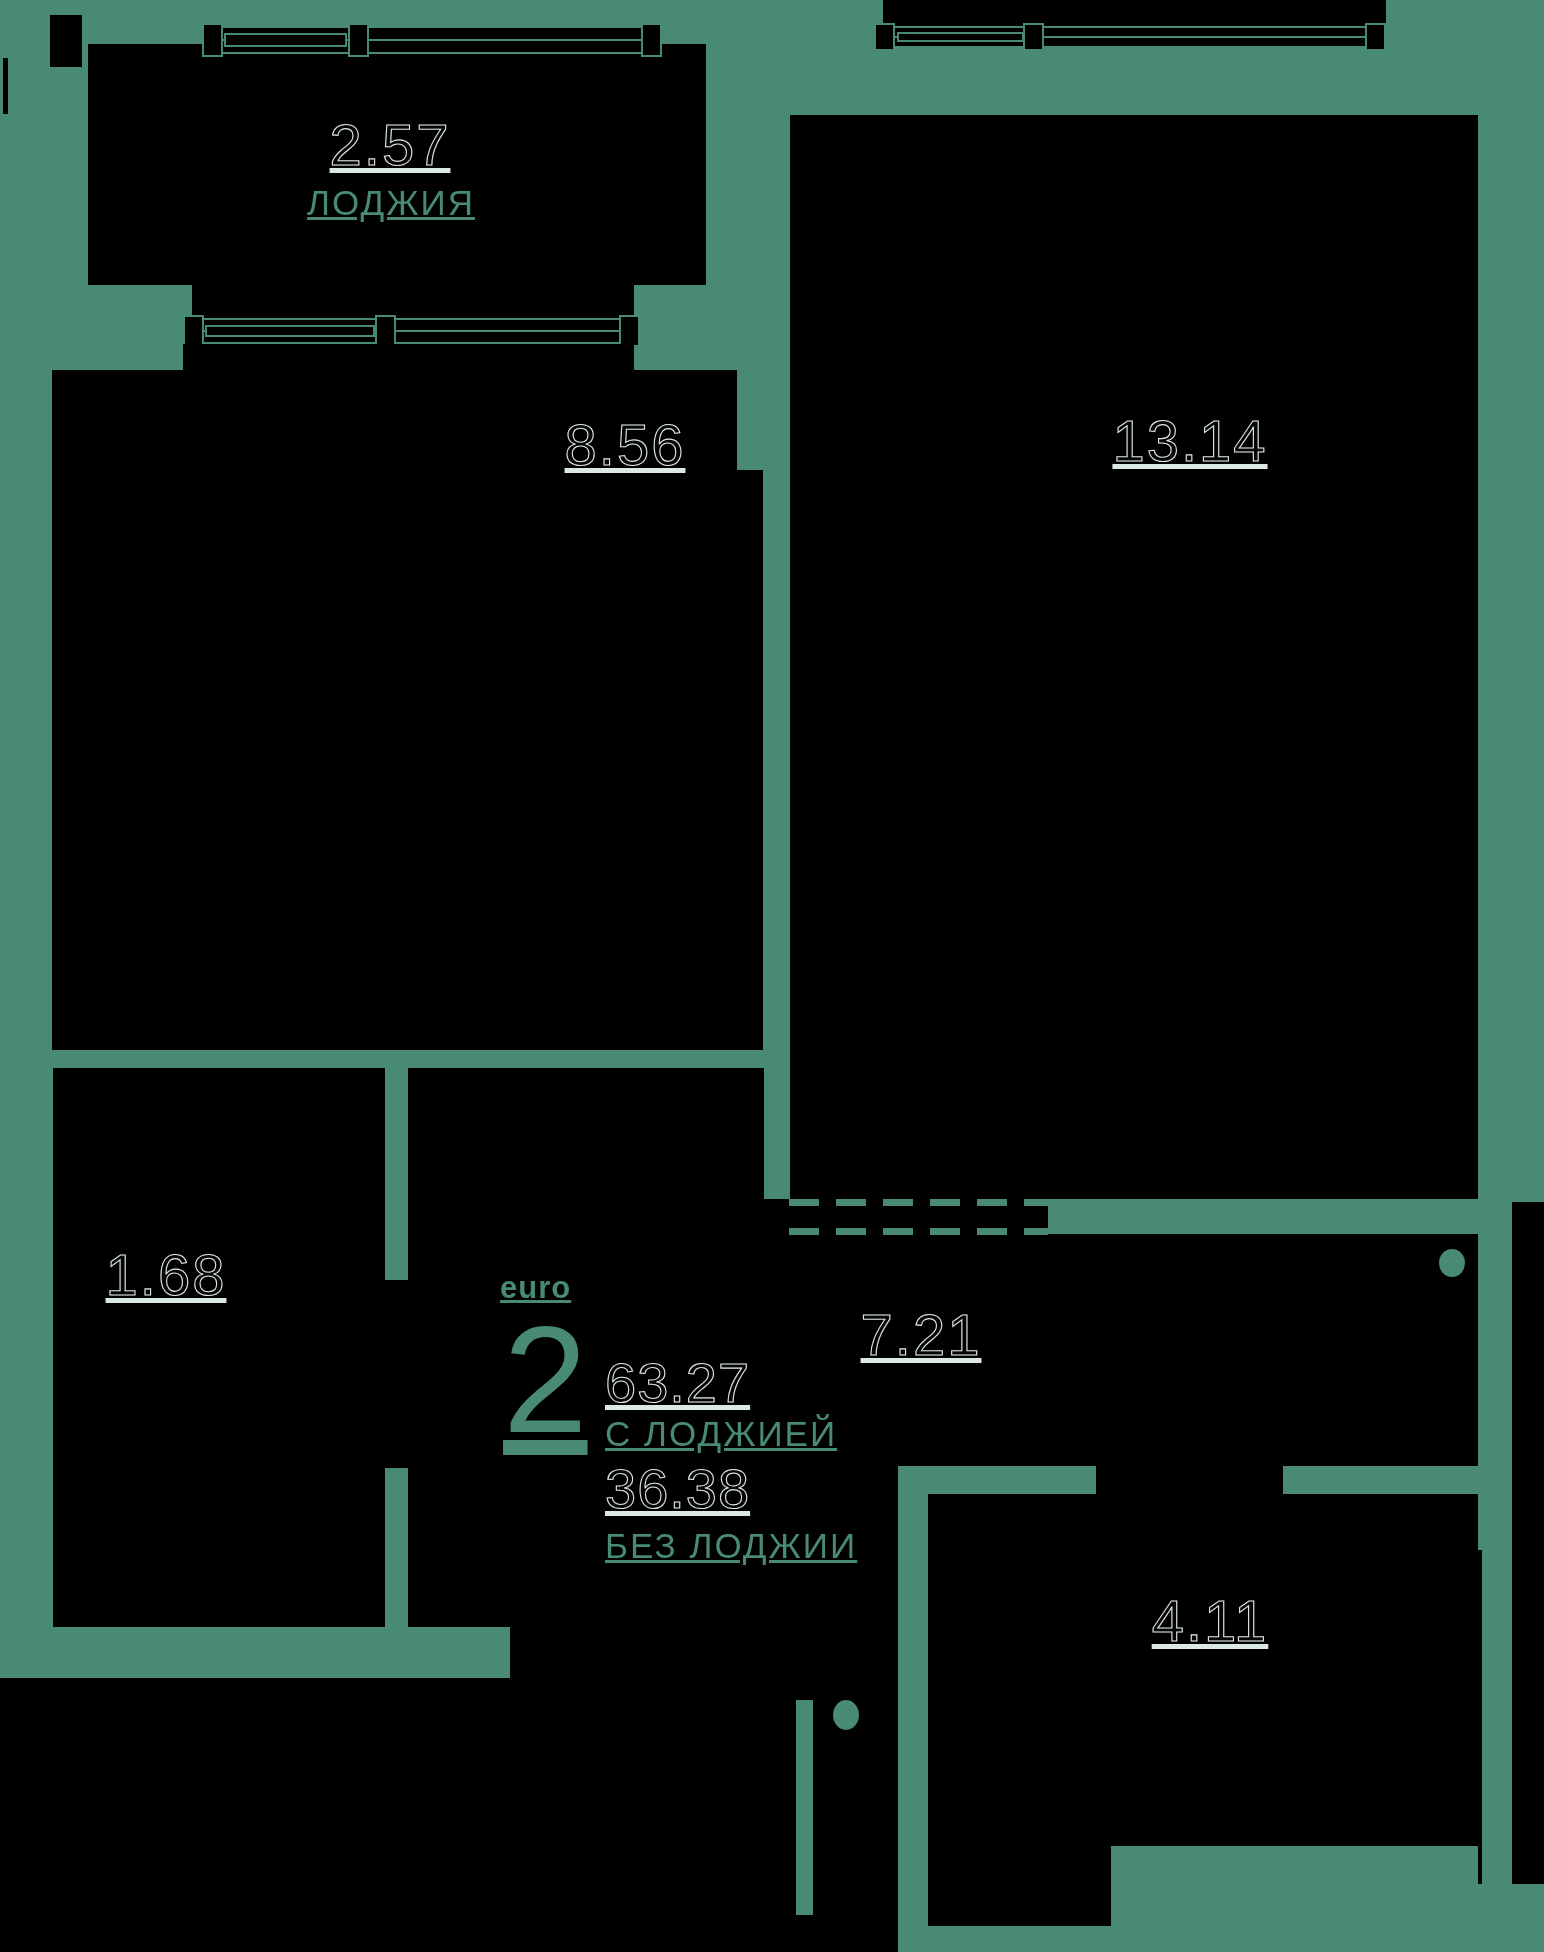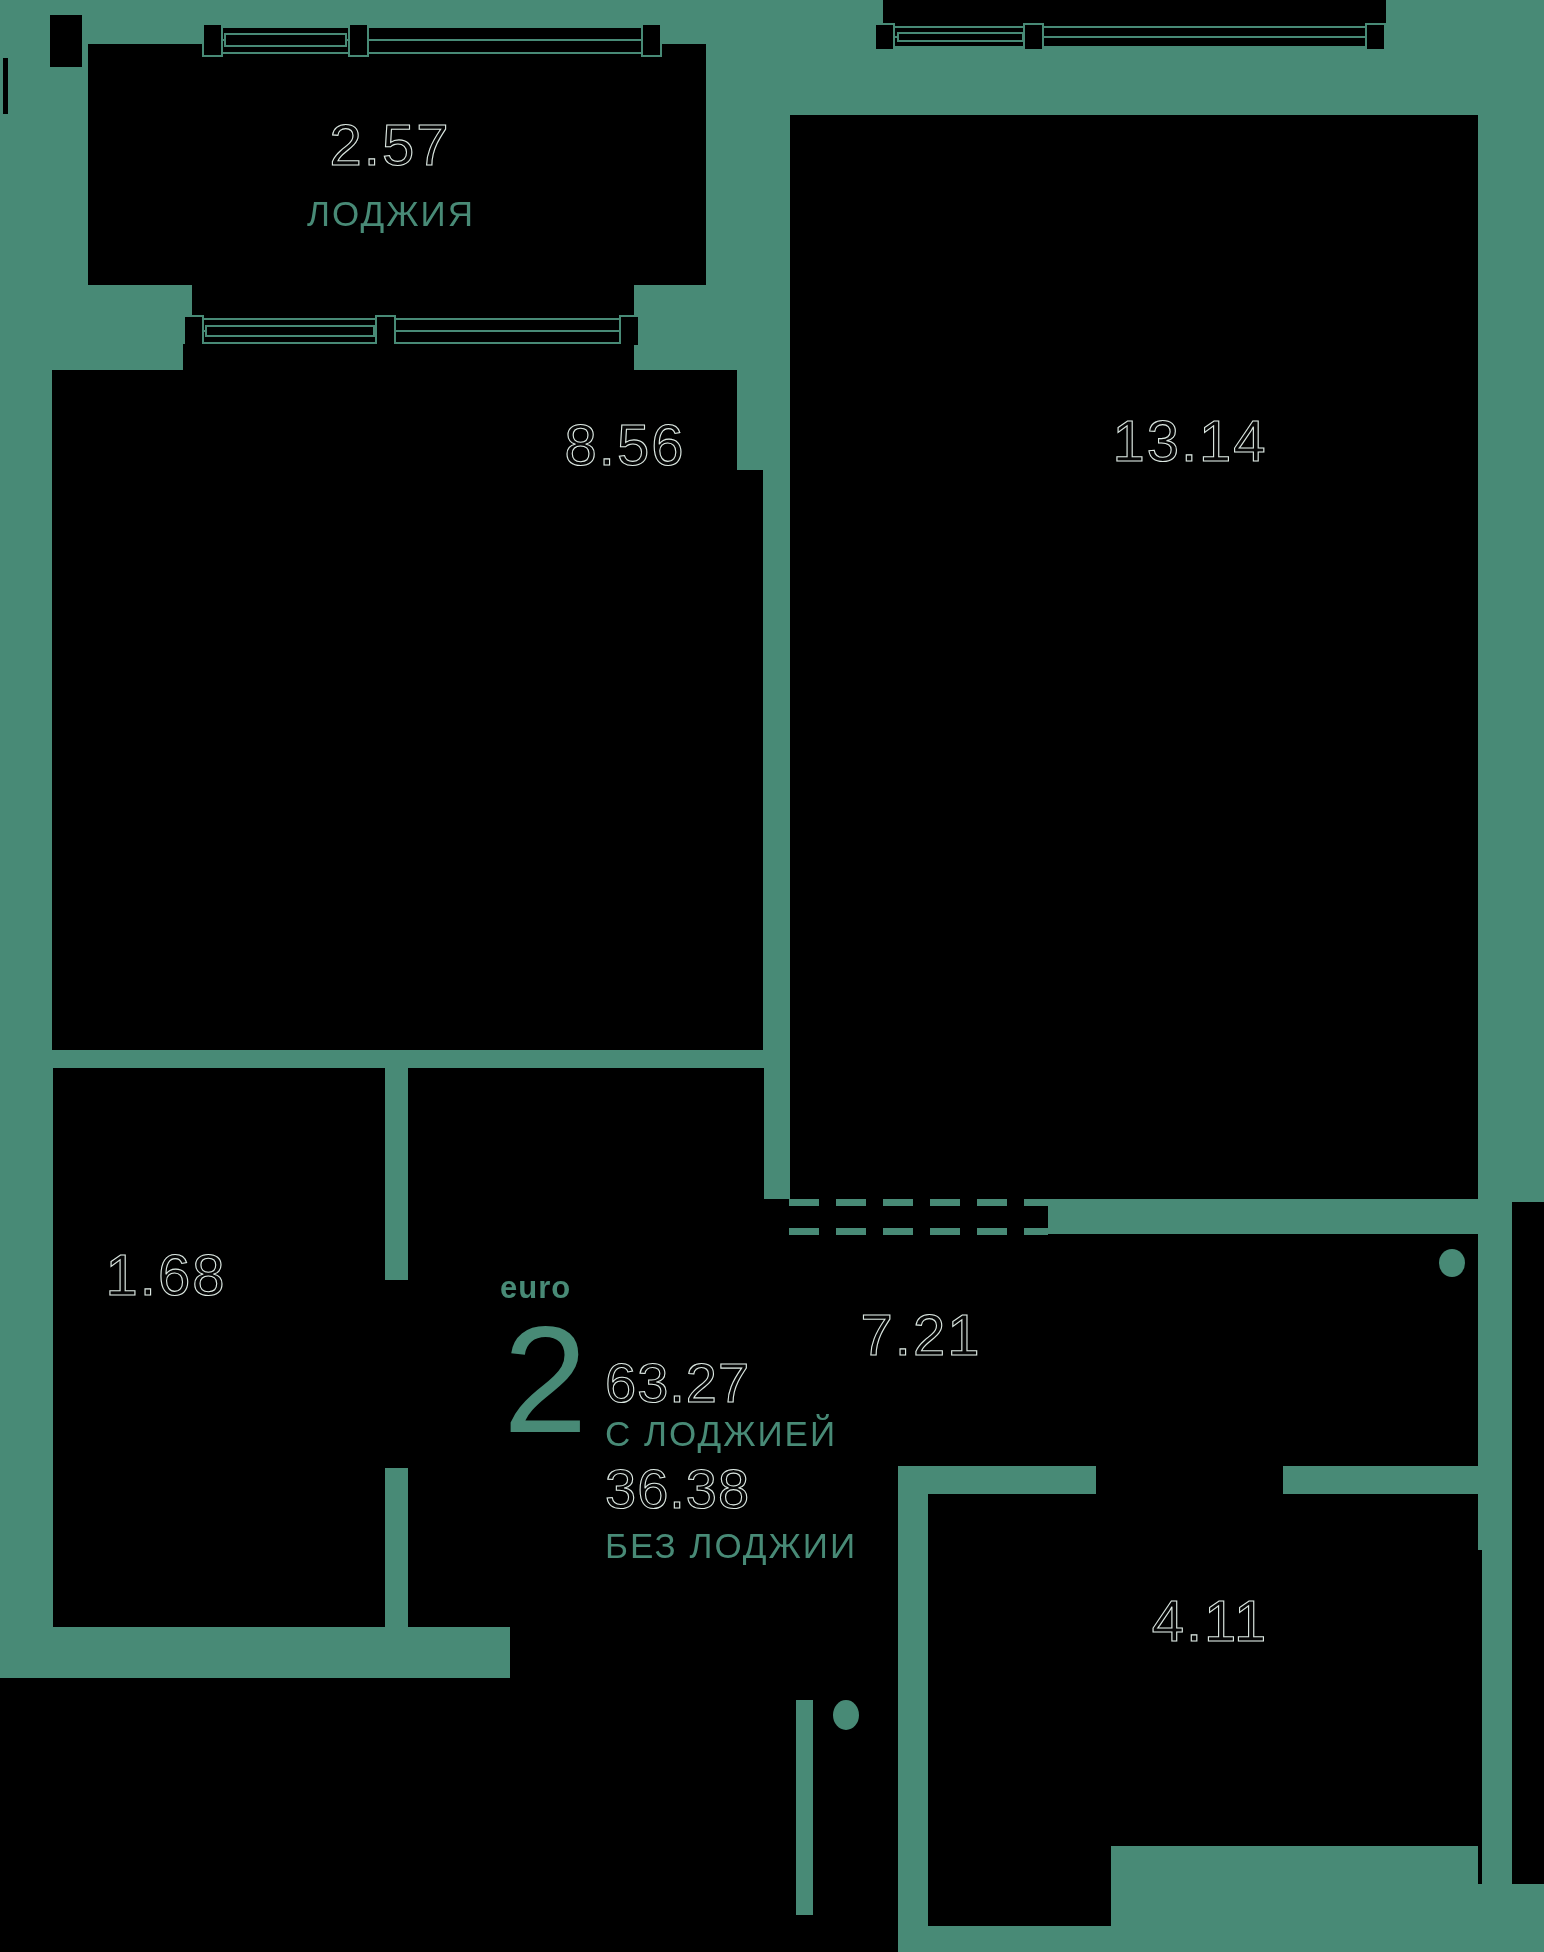--- a/index.html
+++ b/index.html
@@ -1,20 +1,20 @@
 <!DOCTYPE html>
 <html><head>
 <meta charset="utf-8">
 <style>
   :root{
     --teal:#488a76;
     --blk:#000000;
     --stroke:#dce8e2;
   }
-  *{margin:0;padding:0;box-sizing:border-box;}
+  *{margin:0;padding:0;box-sizing:border-box;text-decoration:underline;}
   html,body{width:1544px;height:1952px;}
   body{
     background:var(--teal);
     font-family:"Liberation Sans", sans-serif;
     position:relative;
     overflow:hidden;
   }
   .plan{position:absolute;inset:0;}
   .blk{position:absolute;background:var(--blk);}
   .tl{position:absolute;background:var(--teal);}
@@ -114,21 +114,21 @@
 
   <div class="dash" style="left:789px;top:1199px;width:259px;"></div>
   <div class="dash" style="left:789px;top:1228px;width:259px;"></div>
   <div class="tl" style="left:1048px;top:1199px;width:430px;height:35px;"></div>
 
   <div class="dot" style="left:1439px;top:1249px;width:26px;height:28px;"></div>
   <div class="dot" style="left:833px;top:1700px;width:26px;height:30px;"></div>
   <div class="tl" style="left:796px;top:1700px;width:17px;height:215px;"></div>
 
   <div class="t center num" style="left:390px;top:116px;">2.57</div>
-  <div class="t center lbl" style="left:391px;top:196px;">ЛОДЖИЯ</div>
+  <div class="t center lbl" style="left:391px;top:185px;">ЛОДЖИЯ</div>
 
   <div class="t center num" style="left:625px;top:416px;">8.56</div>
   <div class="t center num" style="left:1190px;top:412px;">13.14</div>
   <div class="t center num" style="left:166px;top:1246px;">1.68</div>
   <div class="t center num" style="left:921px;top:1306px;text-align:center;">7.21</div>
   <div class="t center num" style="left:1210px;top:1592px;">4.11</div>
 
   <div class="t euro" style="left:500px;top:1272px;">euro</div>
   <div class="t big2" style="left:503px;top:1303px;">2</div>
   <div class="t num-small" style="left:605px;top:1355px;">63.27</div>

